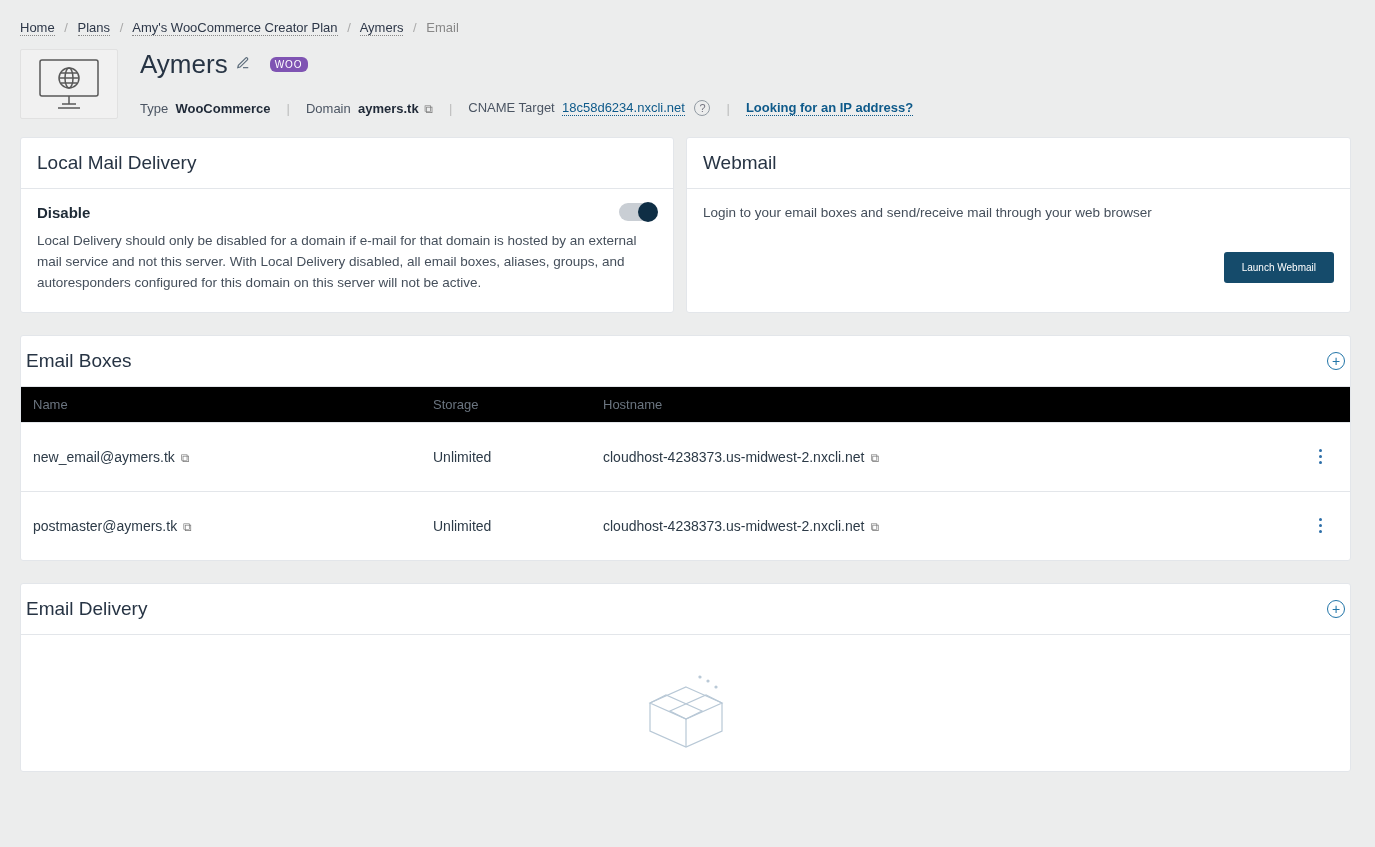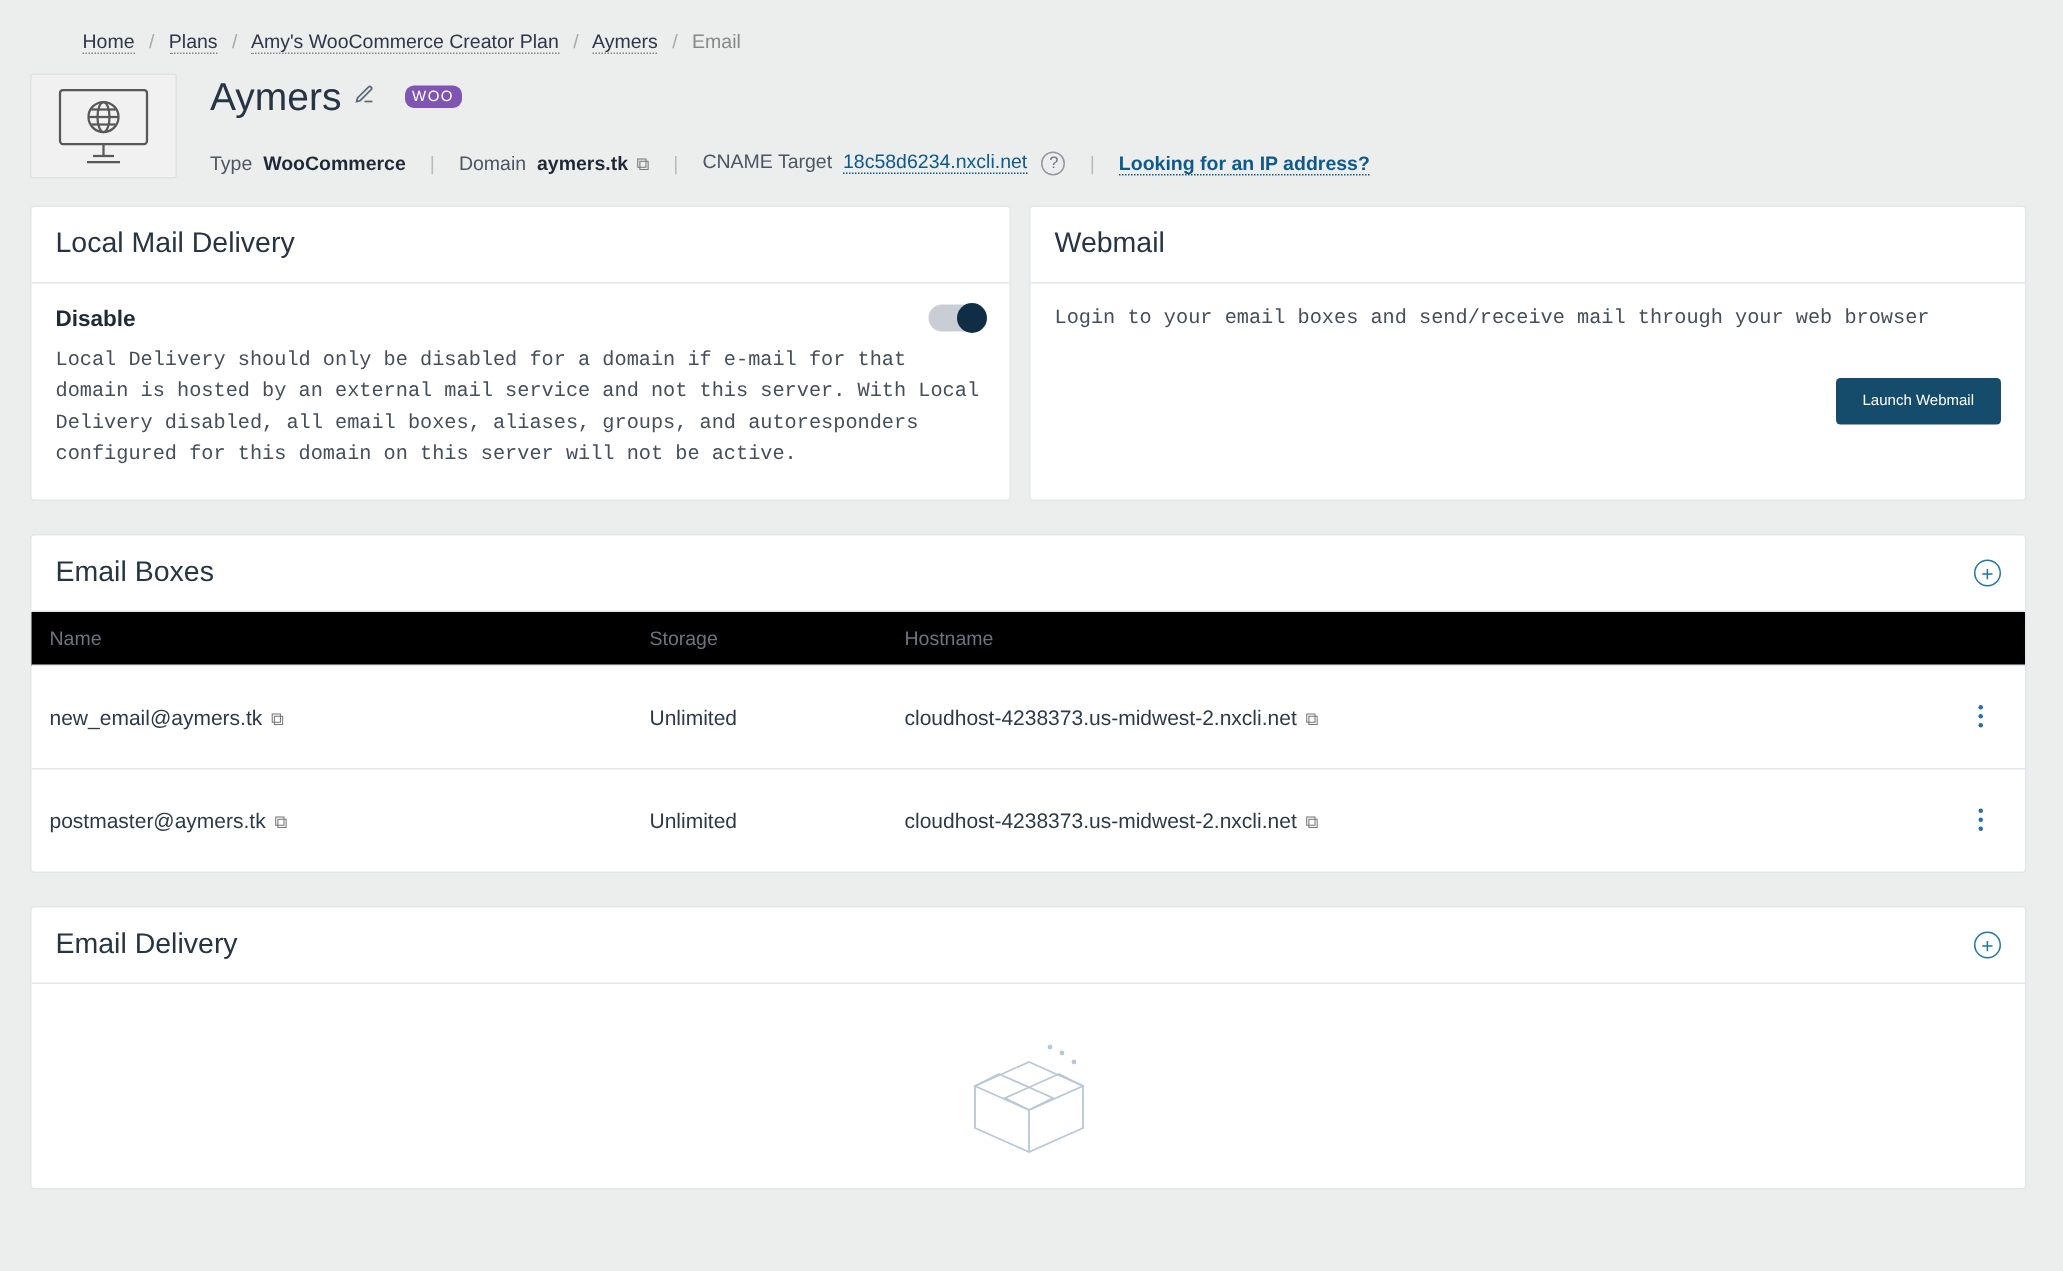--- a/index.html
+++ b/index.html
@@ -10,21 +10,21 @@
     --panel:#ffffff;
     --bg:#eceded;
     --dark:#0f2e45;
     --accent:#154b6b;
     --woo:#7f54b3;
   }
   *{box-sizing:border-box;font-family:"Segoe UI",Tahoma,Arial,sans-serif;}
   body{margin:0;background:var(--bg);color:var(--text);font-size:14px;}
   .page{padding:20px 24px 40px 20px;min-width:1375px;}
   
-  .breadcrumb{font-size:13px;color:var(--muted);margin-bottom:14px;margin-left:35px;}
+  .breadcrumb{font-size:13px;color:var(--muted);margin-bottom:14px;}
   .breadcrumb a{color:var(--text);text-decoration:none;border-bottom:1px dotted #888;}
   .breadcrumb .sep{margin:0 6px;color:#aaa;}
   .breadcrumb .current{color:#888;}
   
   .site-head{display:flex;align-items:flex-start;gap:22px;margin-bottom:18px;}
   .screen-ico{width:98px;height:70px;background:#f1f1f1;border:1px solid #e1e1e1;border-radius:2px;display:flex;align-items:center;justify-content:center;}
   .screen-ico svg{width:70px;height:56px;stroke:#585858;fill:none;stroke-width:1.5;}
   .head-body{flex:1;}
   .title-row{display:flex;align-items:center;gap:8px;}
   .title{font-size:26px;font-weight:500;color:#273444;}
@@ -41,26 +41,26 @@
   .card{background:var(--panel);border:1px solid var(--border);border-radius:3px;}
   .card-head{padding:14px 16px;border-bottom:1px solid var(--border);display:flex;align-items:center;justify-content:space-between;}
   .card-head h2{margin:0;font-size:19px;font-weight:400;color:#273444;}
   .card-body{padding:14px 16px 18px;}
   .local{flex:0 0 654px;}
   .webmail{flex:1;}
   .disable-row{display:flex;align-items:center;justify-content:space-between;margin-bottom:10px;}
   .disable-row strong{font-size:15px;font-weight:600;color:#1e2a36;}
   .toggle{width:38px;height:18px;border-radius:10px;background:#c9ced4;position:relative;cursor:pointer;}
   .toggle .knob{position:absolute;width:20px;height:20px;border-radius:50%;background:var(--dark);top:-1px;right:-1px;}
-  .card-body p{margin:0;line-height:1.55;color:#454f5b;font-size:13.5px;font-family:Liberation Mono, monospace;}
+  .card-body p{margin:0;line-height:1.55;color:#454f5b;font-size:13.5px;}
   .btn-primary{background:var(--accent);color:#fff;border:none;border-radius:3px;padding:10px 18px;font-size:10px;cursor:pointer;float:right;margin-top:28px;}
   .webmail .card-body{min-height:120px;overflow:hidden;}
   
   .panel{background:var(--panel);border:1px solid var(--border);border-radius:3px;margin-bottom:22px;}
-  .panel-head{padding:14px 16px;border-bottom:1px solid var(--border);display:flex;align-items:center;justify-content:space-between;}
+  .panel-head{padding:14px 5px;border-bottom:1px solid var(--border);display:flex;align-items:center;justify-content:space-between;}
   .panel-head h2{margin:0;font-size:19px;font-weight:400;color:#273444;}
   .add-circle{width:18px;height:18px;border:1.5px solid #2175a8;border-radius:50%;display:flex;align-items:center;justify-content:center;color:#2175a8;font-size:14px;line-height:1;cursor:pointer;}
   .thead{display:flex;background:#000000;border-bottom:1px solid var(--border);padding:10px 12px;font-size:13px;color:#6b7580;}
   .col-name{flex:0 0 400px;}
   .col-storage{flex:0 0 140px;}
   .col-host{flex:1;margin-left:30px;}
   .col-act{flex:0 0 36px;text-align:right;}
   .trow{display:flex;align-items:center;padding:26px 12px;border-bottom:1px solid var(--border);font-size:14px;color:#2c3a47;}
   .trow:last-child{border-bottom:none;}
   .dots{cursor:pointer;color:#2c6ea8;display:flex;flex-direction:column;gap:3px;align-items:center;width:100%;}

